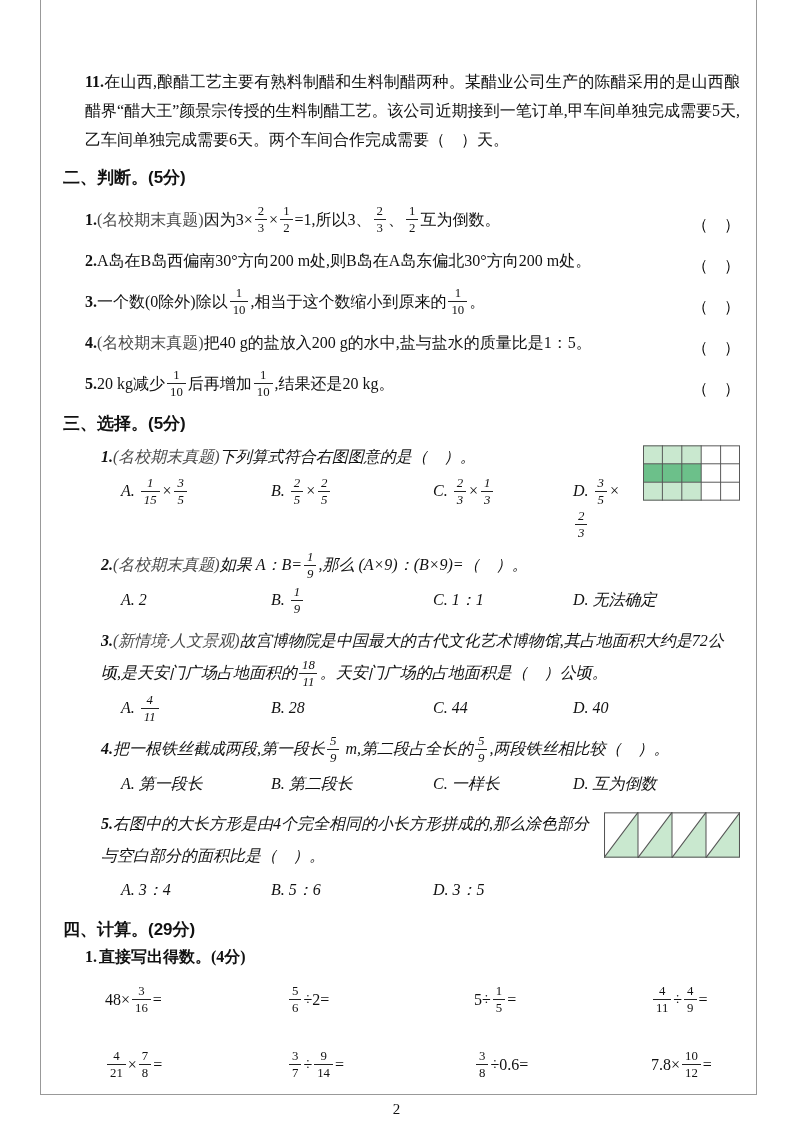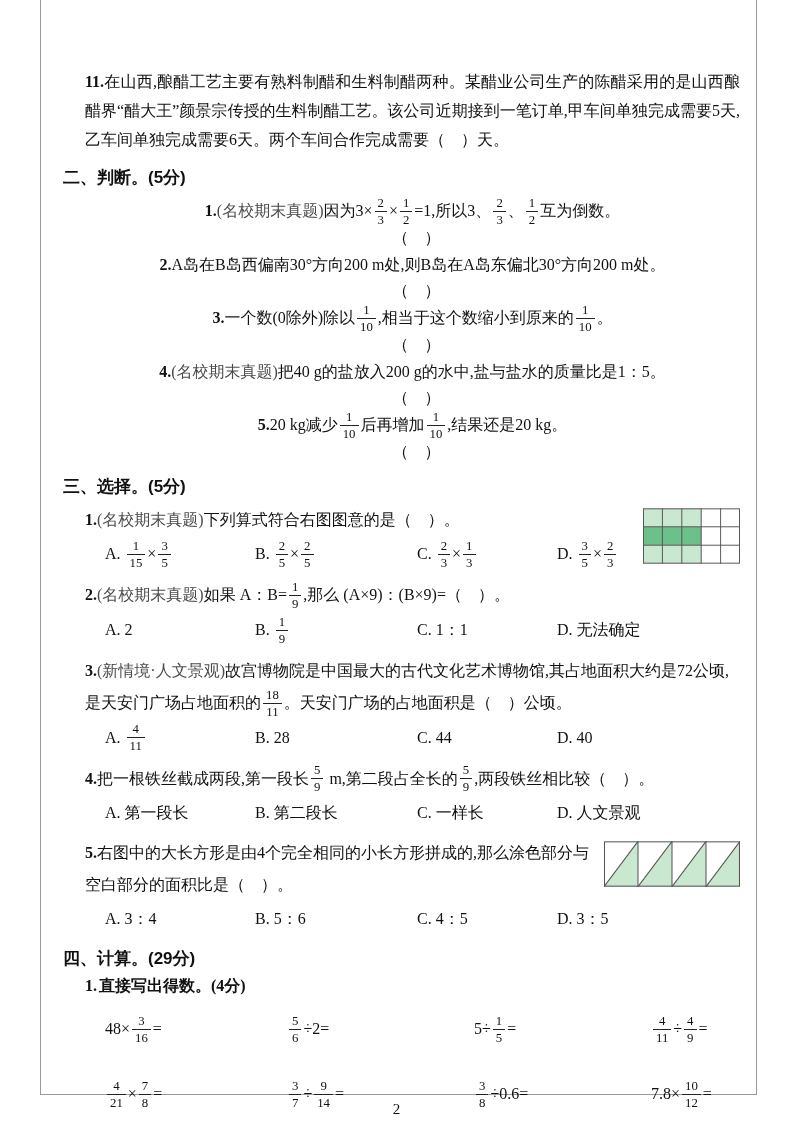--- a/index.html
+++ b/index.html
@@ -21,25 +21,25 @@
   .content{position:absolute;left:63px;top:68px;width:677px;}
   .qnum{font-weight:bold;}
   .tag{color:#4a4a4a;}
   .para{line-height:1.8;text-align:justify;}
   .q11{margin-left:22px;margin-bottom:4px;}
   .sec-title{
     font-family:"Liberation Sans","DejaVu Sans",sans-serif;
     font-weight:bold;font-size:17px;margin-top:12px;margin-bottom:6px;
   }
   
-  .jitem{display:flex;align-items:center;margin-left:22px;min-height:41px;flex-direction:column;}
+  .jitem{display:flex;align-items:flex-end;margin-left:22px;min-height:41px;}
   .jitem .jtext{flex:1;line-height:2;}
   .jitem .bracket{margin-left:8px;white-space:nowrap;}
   
-  .citem{margin-left:22px;margin-bottom:8px;}
+  .citem{margin-left:38px;margin-bottom:8px;font-style:italic;}
   .citem .stem{line-height:2;}
   .withfig{display:flex;align-items:flex-start;}
   .withfig .left{flex:1;padding-right:8px;}
   .fig{flex:0 0 auto;margin-top:4px;}
   .opts{
     display:grid;grid-template-columns:150px 162px 140px 1fr;
     margin-left:20px;margin-top:2px;line-height:2;
   }
   
   .frac{
@@ -214,21 +214,21 @@
               <span class="fnum">5</span>
               <span class="fden">9</span>
             </span> m,第二段占全长的<span class="frac">
               <span class="fnum">5</span>
               <span class="fden">9</span>
             </span>,两段铁丝相比较（　）。</span></div>
       <div class="opts">
         <span class="opt">A. 第一段长</span>
         <span class="opt">B. 第二段长</span>
         <span class="opt">C. 一样长</span>
-        <span class="opt">D. 人文景观</span>
+        <span class="opt">D. 互为倒数</span>
       </div>
     </div>
 
     <div class="citem">
       <div class="withfig">
         <div class="left">
           <div class="stem"><span class="qnum">5.</span><span>右图中的大长方形是由4个完全相同的小长方形拼成的,那么涂色部分与空白部分的面积比是（　）。</span></div>
         </div>
         <div class="fig">
           <svg width="136" height="46" viewBox="0 0 132 44">
@@ -247,21 +247,20 @@
               <line x1="66" y1="0" x2="66" y2="44"></line>
               <line x1="99" y1="0" x2="99" y2="44"></line>
               <rect x="0.5" y="0.5" width="131" height="43"></rect>
             </g>
           </svg>
         </div>
       </div>
       <div class="opts">
         <span class="opt">A. 3：4</span>
         <span class="opt">B. 5：6</span>
-        <span class="opt">C. 4：5</span>
         <span class="opt">D. 3：5</span>
       </div>
     </div>
 
     <div class="sec-title">四、计算。(29分)</div>
     <div class="sub-title"><span class="qnum">1.</span><span>直接写出得数。(4分)</span></div>
 
     <div class="calc-grid">
       <span class="calc-exp">48×<span class="frac">
             <span class="fnum">3</span>

